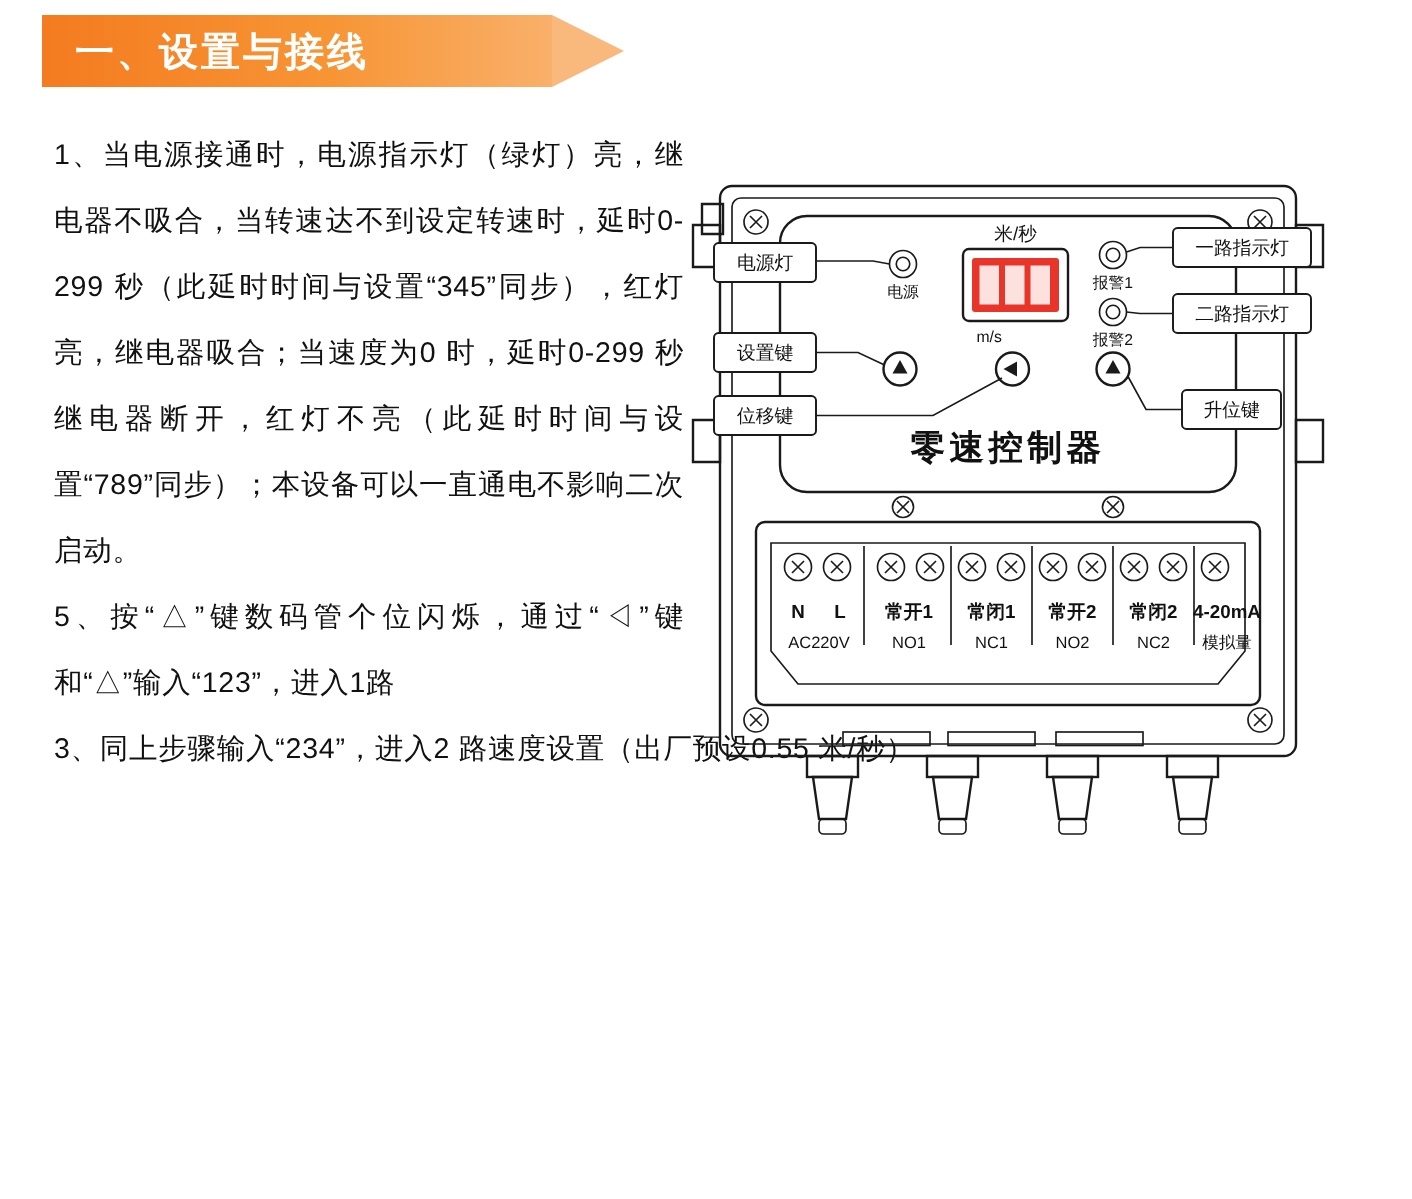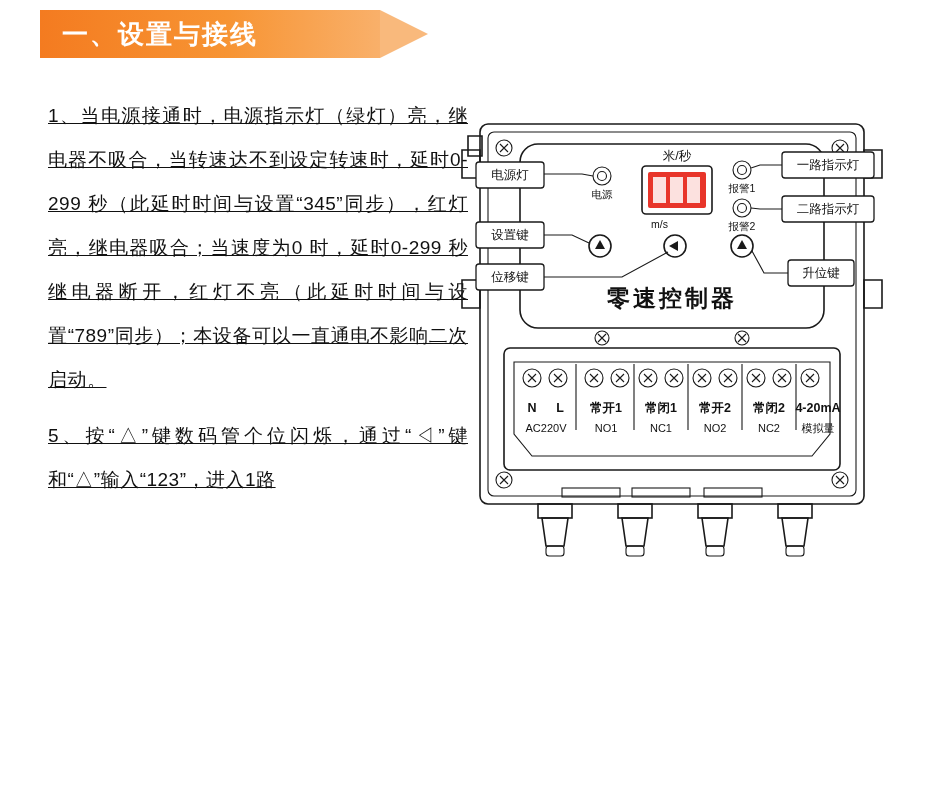--- a/index.html
+++ b/index.html
@@ -12,21 +12,21 @@
     height: 799px;
     position: relative;
     font-family: "Liberation Sans", sans-serif;
     color: #111;
     overflow: hidden;
   }
 
   
   .section-header {
     position: absolute;
-    left: 40px;
+    left: 28px;
     top: 10px;
     width: 400px;
     height: 60px;
   }
   .section-header .ribbon {
     position: absolute;
     left: 0;
     top: 0;
     width: 340px;
     height: 48px;
@@ -64,24 +64,23 @@
     color: #111;
     letter-spacing: 0.5px;
   }
   .p-narrow {
     width: 420px;
   }
   .p-wide {
     width: 870px;
   }
   .para {
-    margin: 12px;
+    margin: 0;
     text-align: justify;
     text-justify: inter-ideograph;
-    text-decoration: underline;
   }
 
   
   .device-wrap {
     position: absolute;
     left: 442px;
     top: 110px;
     width: 460px;
     height: 470px;
   }
@@ -147,20 +146,21 @@
 
 <div class="section-header">
   <div class="ribbon"></div>
   <div class="ribbon-tip"></div>
   <div class="title">一、设置与接线</div>
 </div>
 
 <div class="body-text">
   <p class="para p-narrow">1、当电源接通时，电源指示灯（绿灯）亮，继电器不吸合，当转速达不到设定转速时，延时0-299 秒（此延时时间与设置“345”同步），红灯亮，继电器吸合；当速度为0 时，延时0-299 秒继电器断开，红灯不亮（此延时时间与设置“789”同步）；本设备可以一直通电不影响二次启动。</p>
   <p class="para p-narrow">5、按“△”键数码管个位闪烁，通过“◁”键和“△”输入“123”，进入1路</p>
+  <p class="para p-wide">3、同上步骤输入“234”，进入2 路速度设置（出厂预设0.55 米/秒）</p>
 </div>
 
 <div class="device-wrap">
 <svg width="460" height="470" viewBox="0 0 460 470" xmlns="http://www.w3.org/2000/svg">
 
   <path class="stroke" d="M20 40 h18 v28 h-18 z"></path>
   <path class="stroke" d="M20 170 h18 v28 h-18 z"></path>
   <path class="stroke" d="M422 40 h18 v28 h-18 z"></path>
   <path class="stroke" d="M422 170 h18 v28 h-18 z"></path>
   <path class="stroke" d="M26 26 h14 v20 h-14 z" fill="none"></path>

